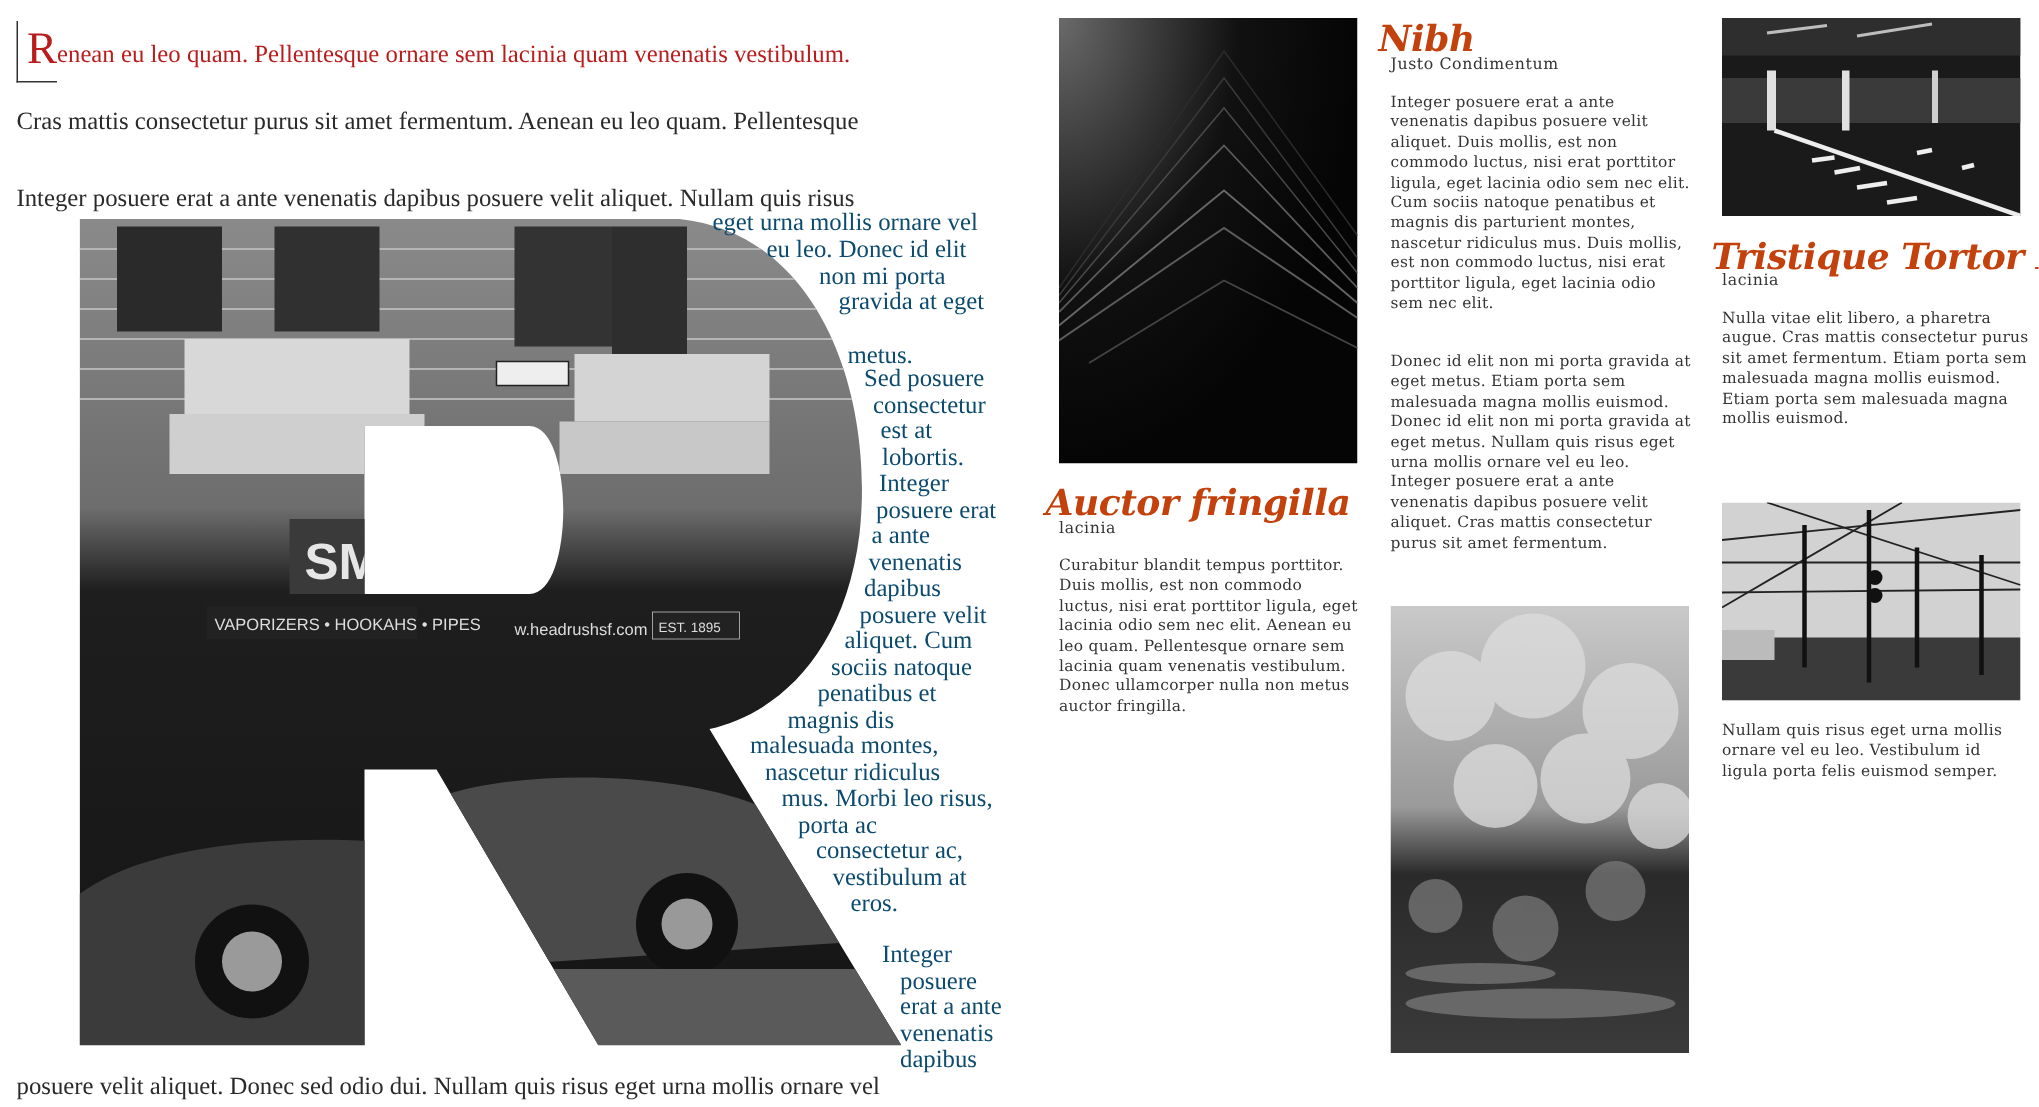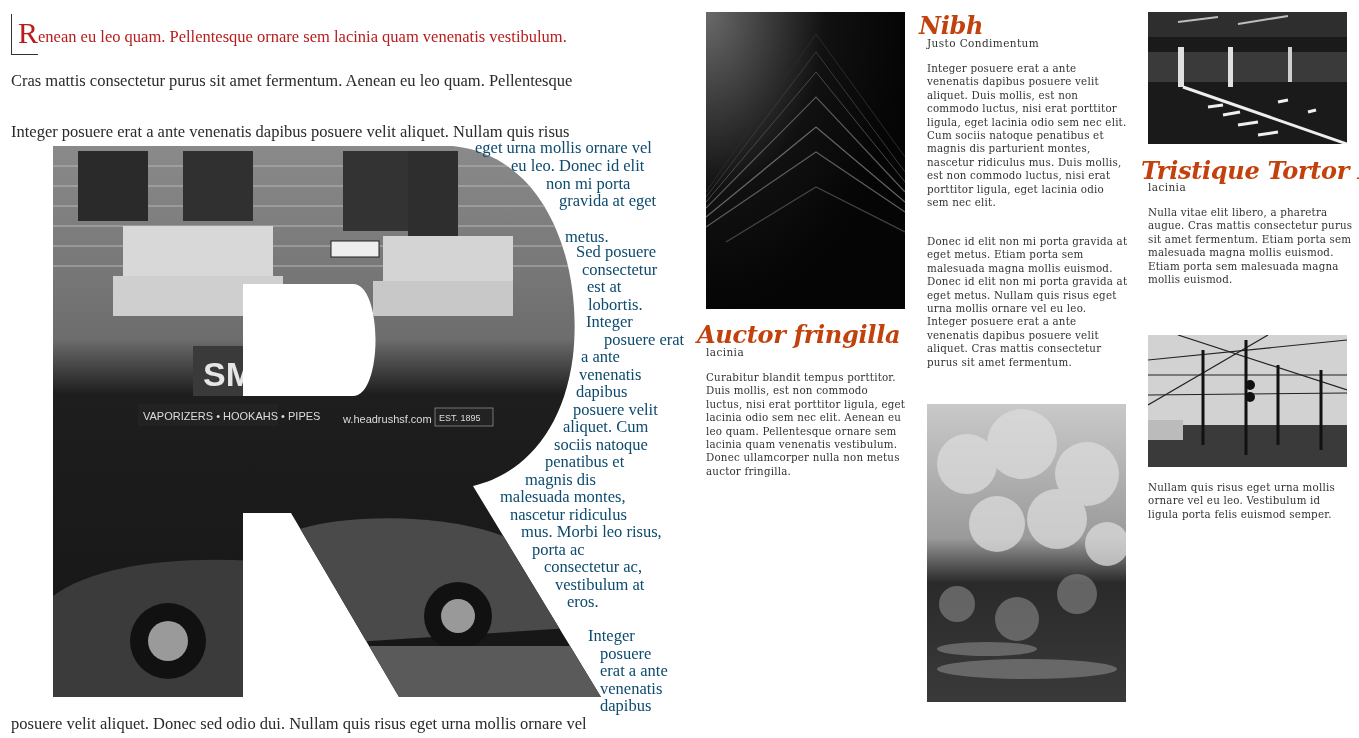--- a/index.html
+++ b/index.html
@@ -125,21 +125,21 @@
   <div class="wrapline" style="left:475px;top:139px;">eget urna mollis ornare vel</div>
   <div class="wrapline" style="left:511px;top:157px;">eu leo. Donec id elit</div>
   <div class="wrapline" style="left:546px;top:175px;">non mi porta</div>
   <div class="wrapline" style="left:559px;top:192px;">gravida at eget</div>
   <div class="wrapline" style="left:565px;top:228px;">metus.</div>
   <div class="wrapline" style="left:576px;top:243px;">Sed posuere</div>
   <div class="wrapline" style="left:582px;top:261px;">consectetur</div>
   <div class="wrapline" style="left:587px;top:278px;">est at</div>
   <div class="wrapline" style="left:588px;top:296px;">lobortis.</div>
   <div class="wrapline" style="left:586px;top:313px;">Integer</div>
-  <div class="wrapline" style="left:584px;top:331px;margin-left:20px;">posuere erat</div>
+  <div class="wrapline" style="left:584px;top:331px;">posuere erat</div>
   <div class="wrapline" style="left:581px;top:348px;">a ante</div>
   <div class="wrapline" style="left:579px;top:366px;">venenatis</div>
   <div class="wrapline" style="left:576px;top:383px;">dapibus</div>
   <div class="wrapline" style="left:573px;top:401px;">posuere velit</div>
   <div class="wrapline" style="left:563px;top:418px;">aliquet. Cum</div>
   <div class="wrapline" style="left:554px;top:436px;">sociis natoque</div>
   <div class="wrapline" style="left:545px;top:453px;">penatibus et</div>
   <div class="wrapline" style="left:525px;top:471px;">magnis dis</div>
   <div class="wrapline" style="left:500px;top:488px;">malesuada montes,</div>
   <div class="wrapline" style="left:510px;top:506px;">nascetur ridiculus</div>

